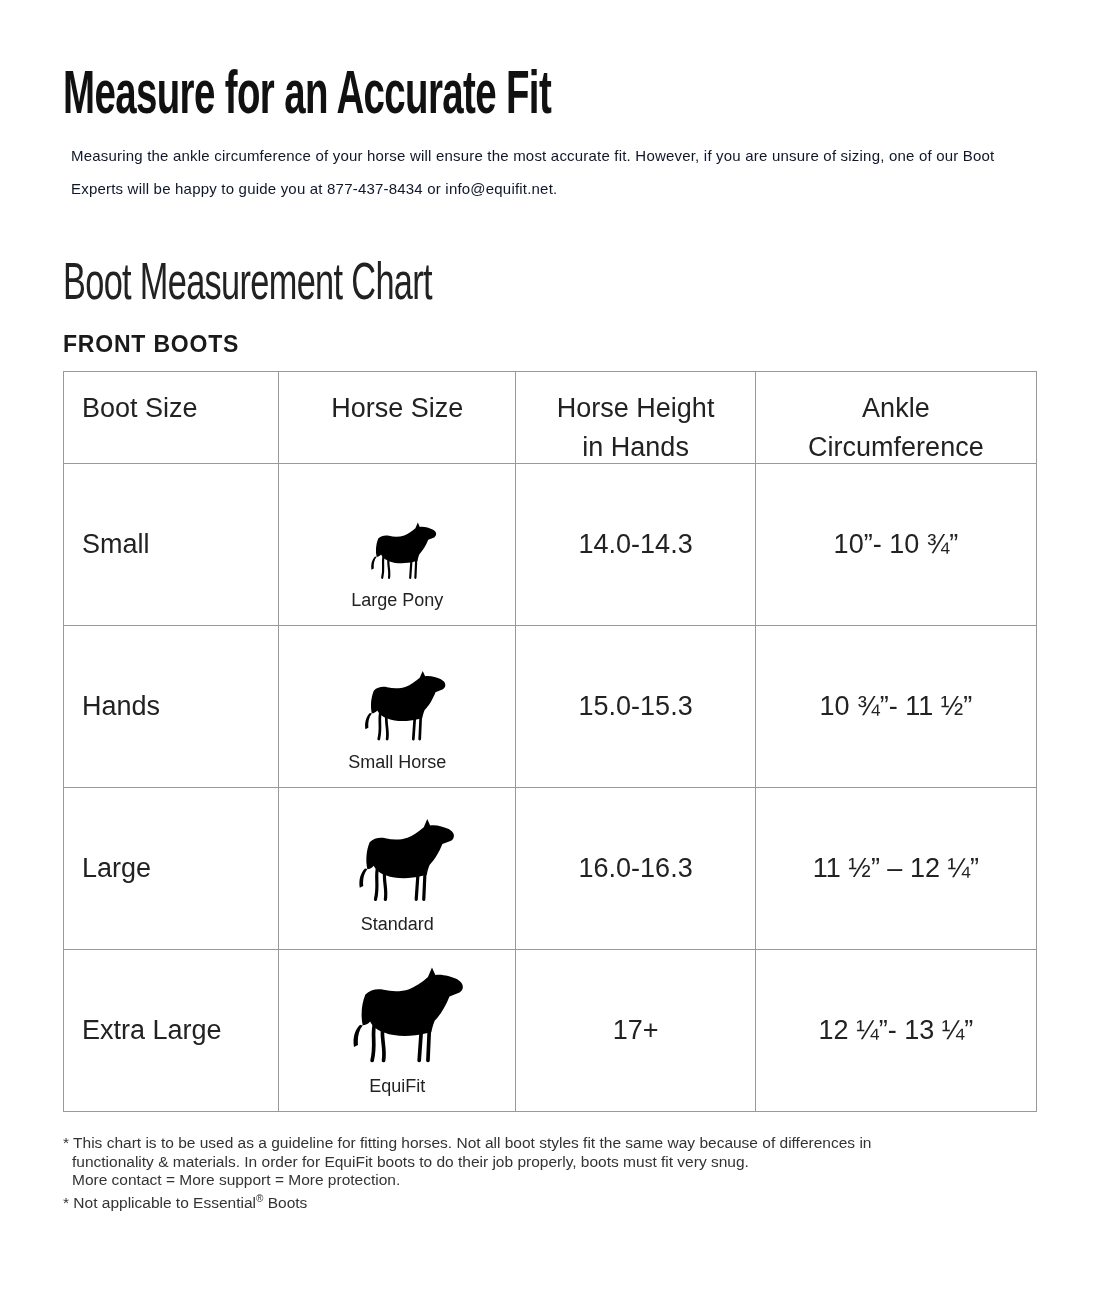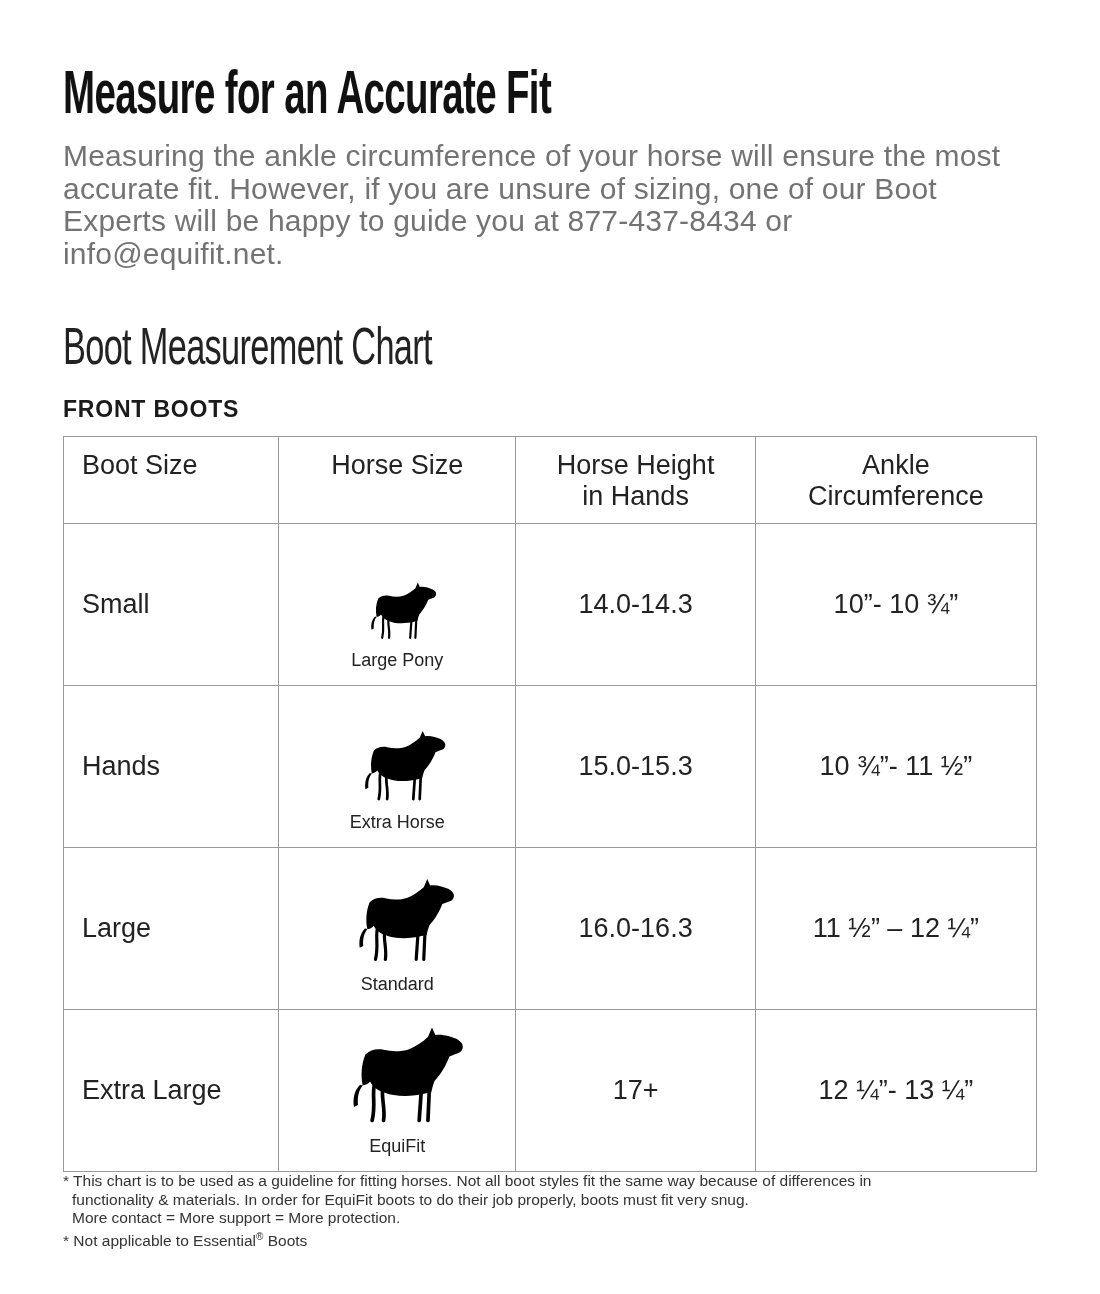--- a/index.html
+++ b/index.html
@@ -18,26 +18,26 @@
     transform:scaleX(0.62);
     transform-origin:0 50%;
     white-space:nowrap;
     letter-spacing:-1px;
   }
   .h1-text{font-size:62px;font-weight:bold;color:#111;}
   .h2-wrap{margin:46px 0 0 0;height:46px;}
   .h2-text{font-size:52px;font-weight:normal;color:#222;transform:scaleX(0.66);}
 
   .intro{
-    margin:32px 0 0 0;
+    margin:32px 0 0 8px;
     width:952px;
-    font-size:30px;
+    font-size:15px;
     line-height:32.5px;
     letter-spacing:0.2px;
-    color:#737373;
+    color:#0f172a;
   }
 
   .front-boots{
     margin:34px 0 13px 0;
     font-size:23px;
     font-weight:bold;
     letter-spacing:0.8px;
     color:#1a1a1a;
   }
 
@@ -58,41 +58,41 @@
   }
   .boot-table th{
     height:87px;
     vertical-align:top;
     padding-top:13px;
     line-height:31px;
     box-sizing:border-box;
   }
   .boot-table td{height:162px;box-sizing:border-box;}
   .boot-table .c1{text-align:left;padding-left:18px;}
-  .l{display:block;}
+  .l{display:block;margin-top:8px;}
   .l:empty{display:none;}
 
   .horse-cell-inner{
     height:100%;
     display:flex;
     flex-direction:column;
     align-items:center;
     justify-content:flex-end;
     padding-bottom:10px;
     box-sizing:border-box;
   }
   .horse{display:block;margin-bottom:4px;}
   .horse-s {width:96px;height:64px;}
   .horse-m {width:110px;height:79px;}
   .horse-l {width:128px;height:95px;}
   .horse-xl{width:148px;height:110px;}
   .horse-label{font-size:18px;color:#222;line-height:30px;}
 
   
-  .footnotes{font-size:15.5px;line-height:18.5px;color:#333;}
+  .footnotes{margin-top:22px;font-size:15.5px;line-height:18.5px;color:#333;}
   .fn.indent{padding-left:9px;}
   .fn sup{font-size:10px;}
 
   .hidden-defs{position:absolute;width:0;height:0;overflow:hidden;}
 </style>
 </head>
 <body>
 
 <svg class="hidden-defs" aria-hidden="true">
   <symbol id="horse" viewBox="0 0 220 160">
@@ -159,21 +159,21 @@
         <td>14.0-14.3</td>
         <td>10”- 10 ¾”</td>
       </tr>
       <tr>
         <td class="c1">Hands</td>
         <td>
           <div class="horse-cell-inner">
             <svg class="horse horse-m" viewBox="0 0 220 160">
                 <use href="#horse"></use>
               </svg>
-            <div class="horse-label">Extra Horse</div>
+            <div class="horse-label">Small Horse</div>
           </div>
         </td>
         <td>15.0-15.3</td>
         <td>10 ¾”- 11 ½”</td>
       </tr>
       <tr>
         <td class="c1">Large</td>
         <td>
           <div class="horse-cell-inner">
             <svg class="horse horse-l" viewBox="0 0 220 160">

